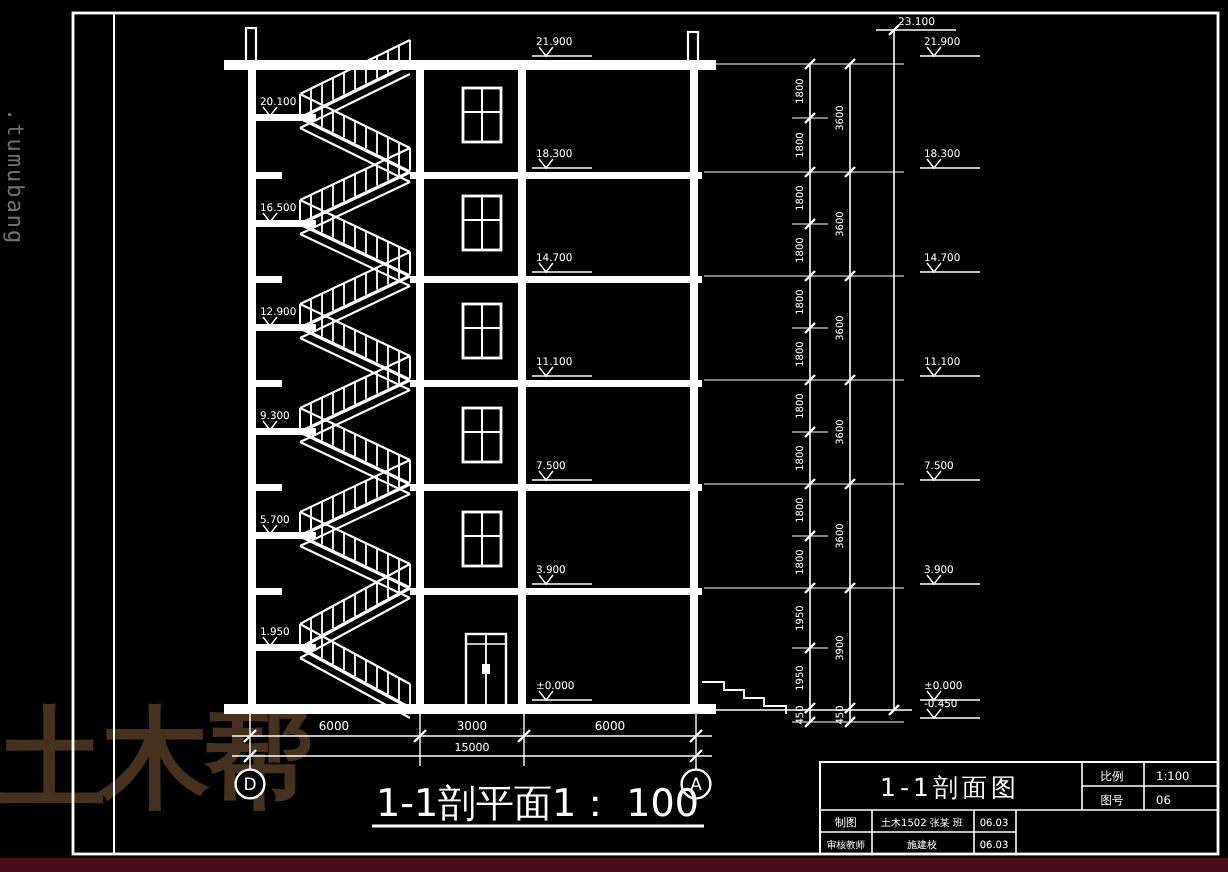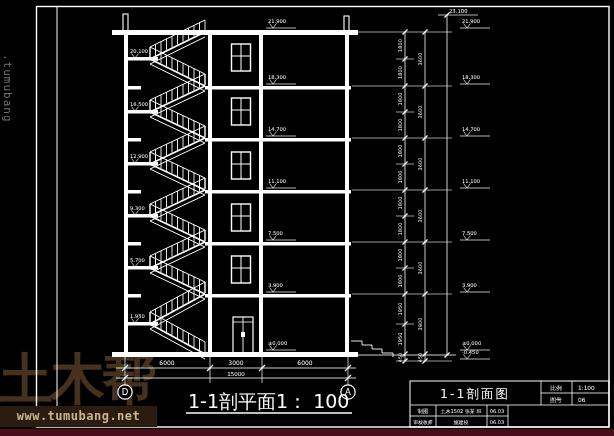--- a/index.html
+++ b/index.html
@@ -518,15 +518,14 @@
       <text x="423" y="413" text-anchor="middle" font-size="5.5">制图</text>
       <text x="461" y="413" text-anchor="middle" font-size="5">土木1502 张某 班</text>
       <text x="497" y="413" text-anchor="middle" font-size="5">06.03</text>
       <text x="423" y="424" text-anchor="middle" font-size="4.8">审核教师</text>
       <text x="461" y="424" text-anchor="middle" font-size="5">施建校</text>
       <text x="497" y="424" text-anchor="middle" font-size="5">06.03</text>
     </g>
   </svg>
 
   <div class="wm-side">.tumubang</div>
-  <div class="wm-band">www.tumubang.net</div>
   <div class="wm-strip"></div>
 </div>
 
 </body></html>

